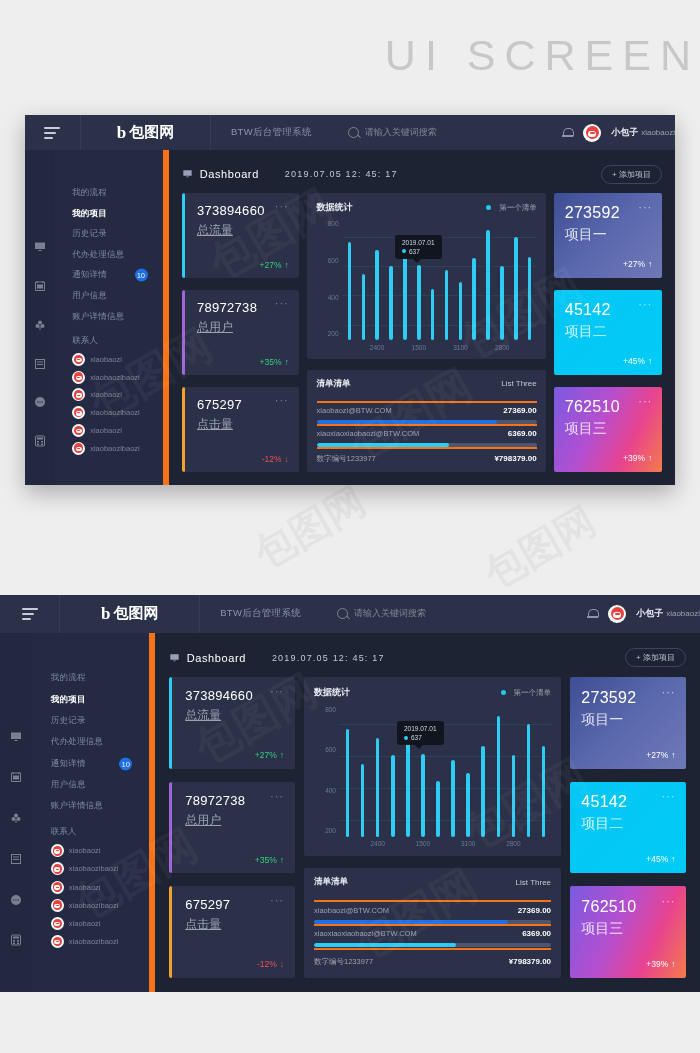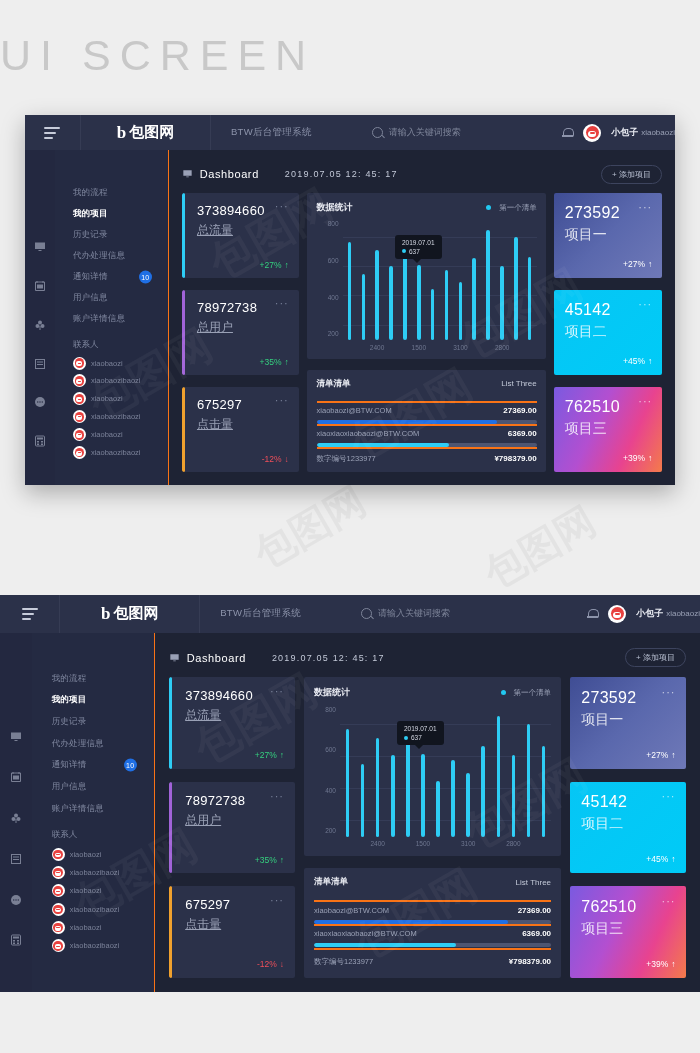--- a/index.html
+++ b/index.html
@@ -7,21 +7,21 @@
     width: 700px; height: 1053px;
     background: #eeeeee;
     font-family: "Liberation Sans", "DejaVu Sans", sans-serif;
     overflow: hidden;
     position: relative;
   }
 
   
   .banner {
     width: 700px; height: 110px;
-    display: flex; align-items: center; justify-content: flex-start;
+    display: flex; align-items: center; justify-content: flex-end;
     background: #eeeeee;
   }
   .banner-title {
     font-size: 43px; letter-spacing: 9px; color: #c8c8c8;
     font-weight: 400;
   }
 
   
   .dash {
     background: #1e2334;
@@ -80,21 +80,21 @@
     color:#ffffff; font-size:17px; font-weight:700; font-family:"Liberation Serif", serif;
     line-height:1;
   }
   .logo-txt { color:#ffffff; font-size:15px; font-weight:700; letter-spacing:0px; }
 
   .tb-sys {
     color:#8d94ab; font-size:9.5px; margin-left:20px; letter-spacing:.3px;
   }
   .tb-search {
     display:flex; align-items:center; gap:6px;
-    margin-left: 60px;
+    margin-left: 36px;
   }
   .srch-ic { width:11px; height:11px; border:1.4px solid #7d8499; border-radius:50%; position:relative; }
   .srch-ic::after { content:""; position:absolute; width:4px; height:1.4px; background:#7d8499;
     transform:rotate(45deg); right:-3px; bottom:0px; }
   .srch-ph { color:#7d8499; font-size:9px; }
 
   .tb-right { margin-left:auto; display:flex; align-items:center; gap:10px; }
   .bell {
     width:11px; height:12px; position:relative;
   }
@@ -139,21 +139,21 @@
     padding-top: 14%;
     gap: 11%;
   }
   .rail-ic { width:12px; height:12px; opacity:.62; }
   .rail-ic svg { display:block; width:100%; height:100%; fill:#aeb5c8; }
 
   
   .menu {
     width: 17.5%;
     background:#242a42;
-    border-right:1px solid #f97316;
+    border-right:6px solid #f97316;
     padding-top: 5%;
     display:flex; flex-direction:column;
   }
   .menu-item {
     font-size:8.5px; color:#8088a0; padding:4.0% 0 4.0% 16%;
     letter-spacing:.2px; position:relative; white-space:nowrap;
   }
   .menu-item.active { color:#ffffff; font-weight:700; }
   .badge {
     position:absolute; right:14%; top:50%; transform:translateY(-50%);

